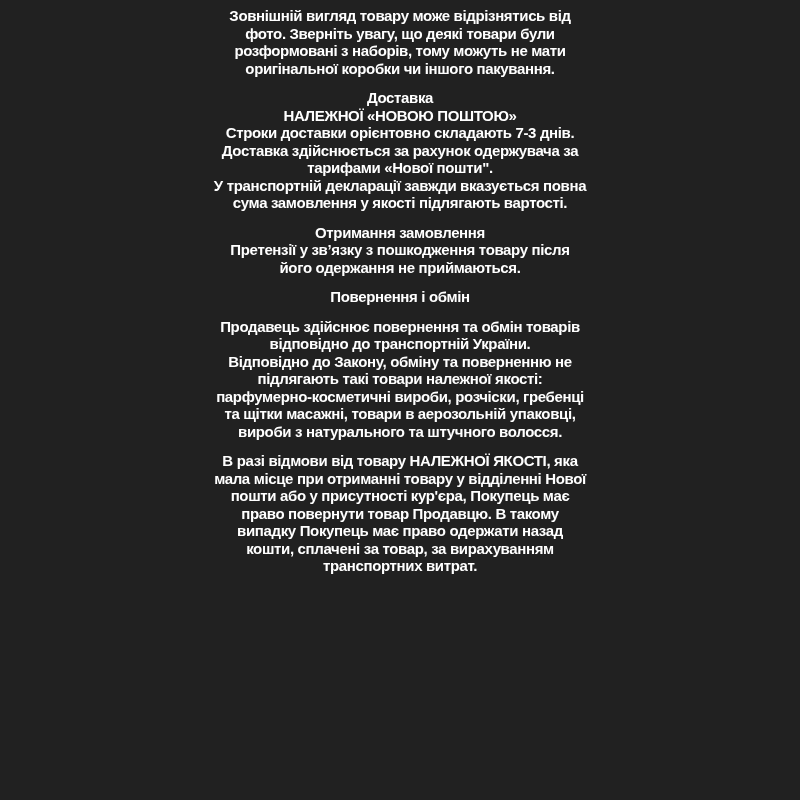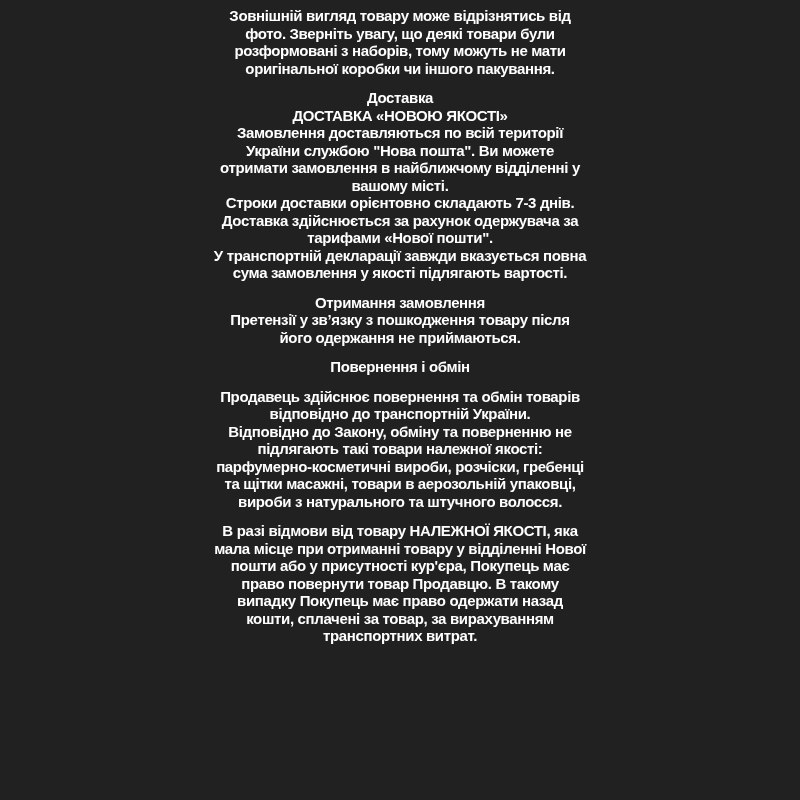--- a/index.html
+++ b/index.html
@@ -48,25 +48,21 @@
 
   <section class="sect">
     <p class="para">Зовнішній вигляд товару може відрізнятись від
 фото. Зверніть увагу, що деякі товари були
 розформовані з наборів, тому можуть не мати
 оригінальної коробки чи іншого пакування.</p>
   </section>
 
   <section class="sect gap">
     <h2 class="hd">Доставка</h2>
-    <h3 class="hd">ДОСТАВКА «НОВОЮ ЯКОСТІ»</h3>
-    <p class="para">Замовлення доставляються по всій території
-України службою "Нова пошта". Ви можете
-отримати замовлення в найближчому відділенні у
-вашому місті.</p>
+    <h3 class="hd">НАЛЕЖНОЇ «НОВОЮ ПОШТОЮ»</h3>
     <p class="para">Строки доставки орієнтовно складають 7-3 днів.</p>
     <p class="para">Доставка здійснюється за рахунок одержувача за
 тарифами «Нової пошти".</p>
     <p class="para">У транспортній декларації завжди вказується повна
 сума замовлення у якості підлягають вартості.</p>
   </section>
 
   <section class="sect gap">
     <h2 class="hd">Отримання замовлення</h2>
     <p class="para">Претензії у зв’язку з пошкодження товару після

